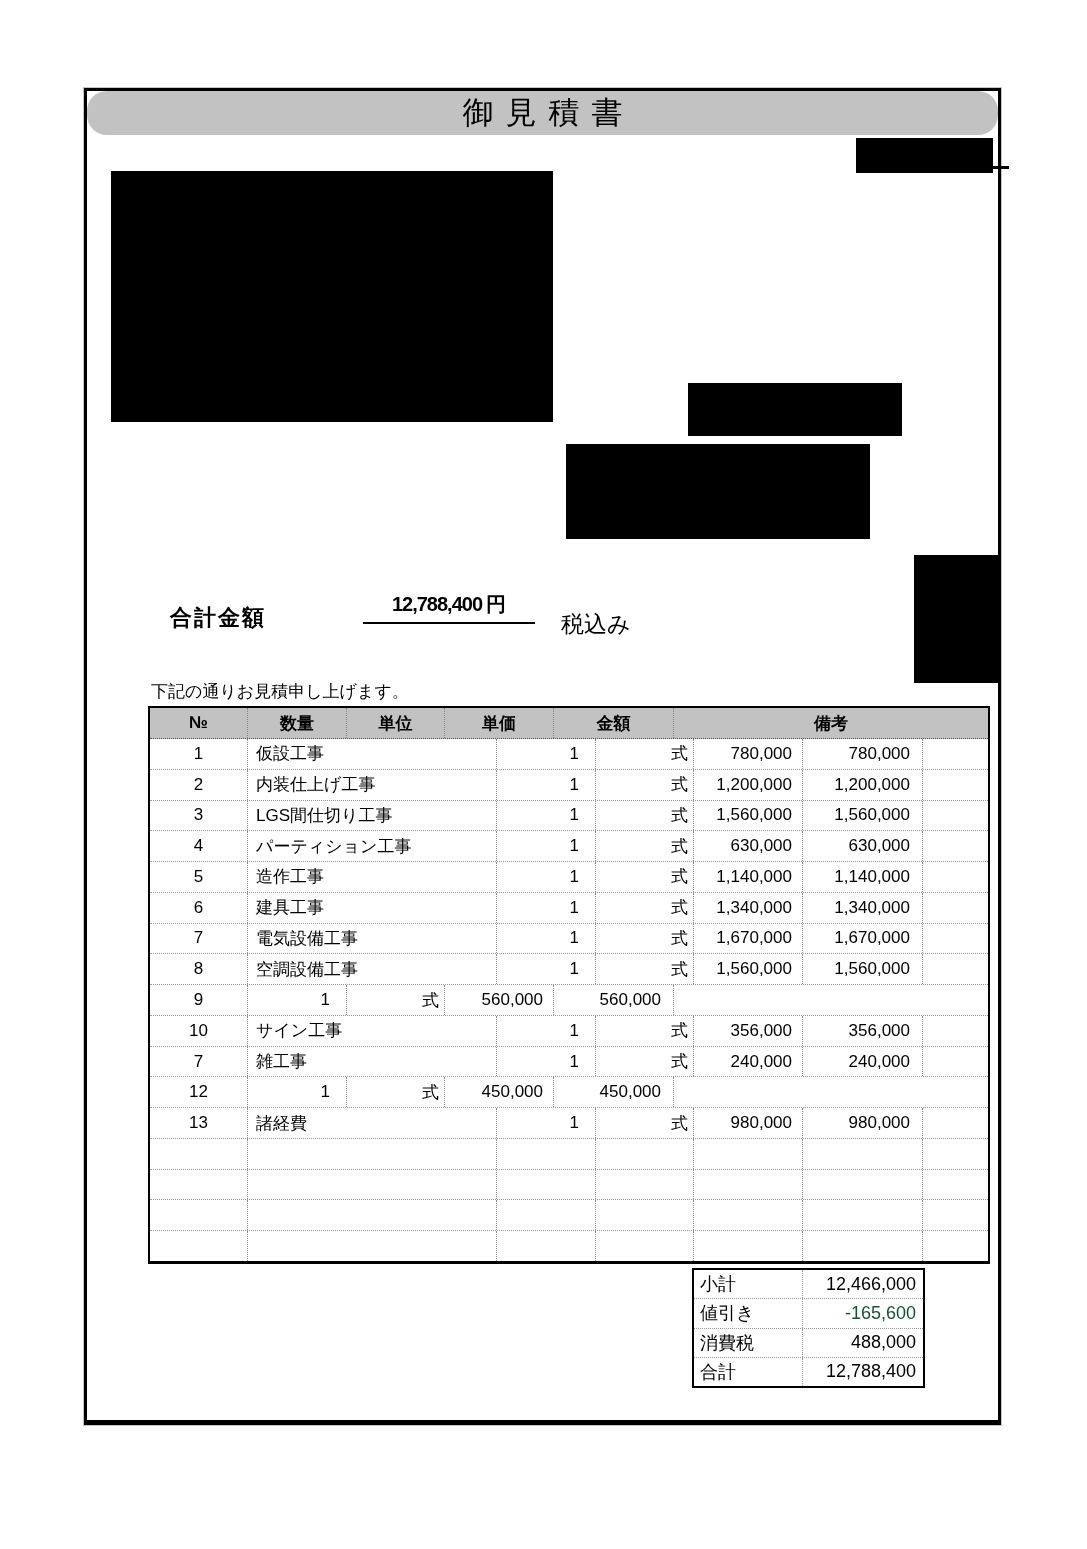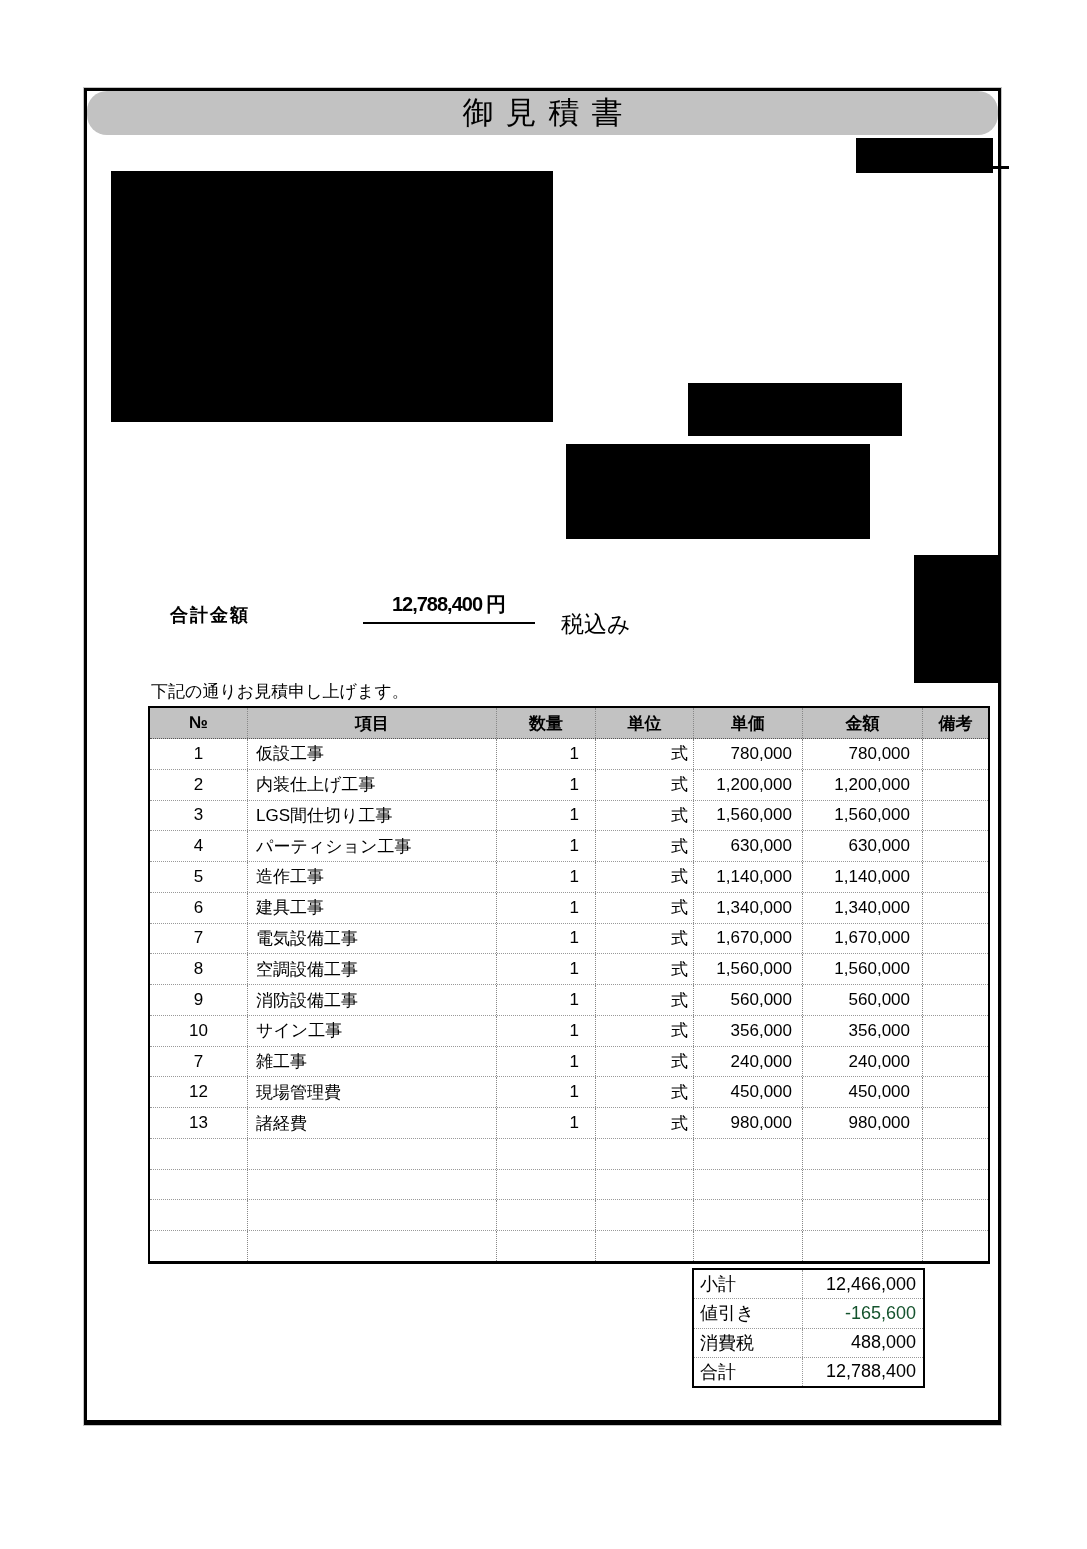--- a/index.html
+++ b/index.html
@@ -29,21 +29,21 @@
   .redacted{position:absolute;background:#000;}
   .rb1{left:769px;top:47px;width:137px;height:35px;}
   .rb2{left:24px;top:80px;width:442px;height:251px;}
   .rb3{left:601px;top:292px;width:214px;height:53px;}
   .rb4{left:479px;top:353px;width:304px;height:95px;}
   .rb5{left:827px;top:464px;width:86px;height:128px;}
   .rb-dash{left:906px;top:75px;width:16px;height:3px;}
 
   .total-label{
     position:absolute;left:83px;top:512px;
-    font-size:18px;font-weight:bold;letter-spacing:2px;
+    font-size:22px;font-weight:bold;letter-spacing:2px;
   }
   .total-amount{
     position:absolute;left:276px;top:500px;width:172px;
     text-align:center;font-size:20px;font-weight:bold;
     border-bottom:2px solid #000;padding-bottom:4px;
     white-space:nowrap;letter-spacing:-1px;
   }
   .total-amount .yen{letter-spacing:0;margin-left:4px;}
   .tax-note{position:absolute;left:474px;top:518px;font-size:23px;}
   .greeting{position:absolute;left:64px;top:589px;font-size:17px;text-align:center;}
@@ -114,21 +114,20 @@
 
   <div class="total-label">合計金額</div>
   <div class="total-amount"><span>12,788,400</span><span class="yen">円</span></div>
   <div class="tax-note">税込み</div>
 
   <div class="greeting">下記の通りお見積申し上げます。</div>
 
   <div class="main-table">
     <div class="thead" style="background: rgb(194, 194, 194);">
       <div class="cell c-no">№</div>
-      <div class="cell c-item">項目</div>
       <div class="cell c-qty">数量</div>
       <div class="cell c-unit">単位</div>
       <div class="cell c-uprice">単価</div>
       <div class="cell c-amount">金額</div>
       <div class="cell c-note">備考</div>
     </div>
     <div class="tbody" id="items-body">
         <div class="trow">
           <div class="cell c-no">1</div>
           <div class="cell c-item">仮設工事</div>
@@ -196,21 +195,20 @@
           <div class="cell c-no">8</div>
           <div class="cell c-item">空調設備工事</div>
           <div class="cell c-qty">1</div>
           <div class="cell c-unit">式</div>
           <div class="cell c-uprice">1,560,000</div>
           <div class="cell c-amount">1,560,000</div>
           <div class="cell c-note"></div>
         </div>
         <div class="trow">
           <div class="cell c-no">9</div>
-          <div class="cell c-item">消防設備工事</div>
           <div class="cell c-qty">1</div>
           <div class="cell c-unit">式</div>
           <div class="cell c-uprice">560,000</div>
           <div class="cell c-amount">560,000</div>
           <div class="cell c-note"></div>
         </div>
         <div class="trow">
           <div class="cell c-no">10</div>
           <div class="cell c-item">サイン工事</div>
           <div class="cell c-qty">1</div>
@@ -223,21 +221,20 @@
           <div class="cell c-no">7</div>
           <div class="cell c-item">雑工事</div>
           <div class="cell c-qty">1</div>
           <div class="cell c-unit">式</div>
           <div class="cell c-uprice">240,000</div>
           <div class="cell c-amount">240,000</div>
           <div class="cell c-note"></div>
         </div>
         <div class="trow">
           <div class="cell c-no">12</div>
-          <div class="cell c-item">現場管理費</div>
           <div class="cell c-qty">1</div>
           <div class="cell c-unit">式</div>
           <div class="cell c-uprice">450,000</div>
           <div class="cell c-amount">450,000</div>
           <div class="cell c-note"></div>
         </div>
         <div class="trow">
           <div class="cell c-no">13</div>
           <div class="cell c-item">諸経費</div>
           <div class="cell c-qty">1</div>

